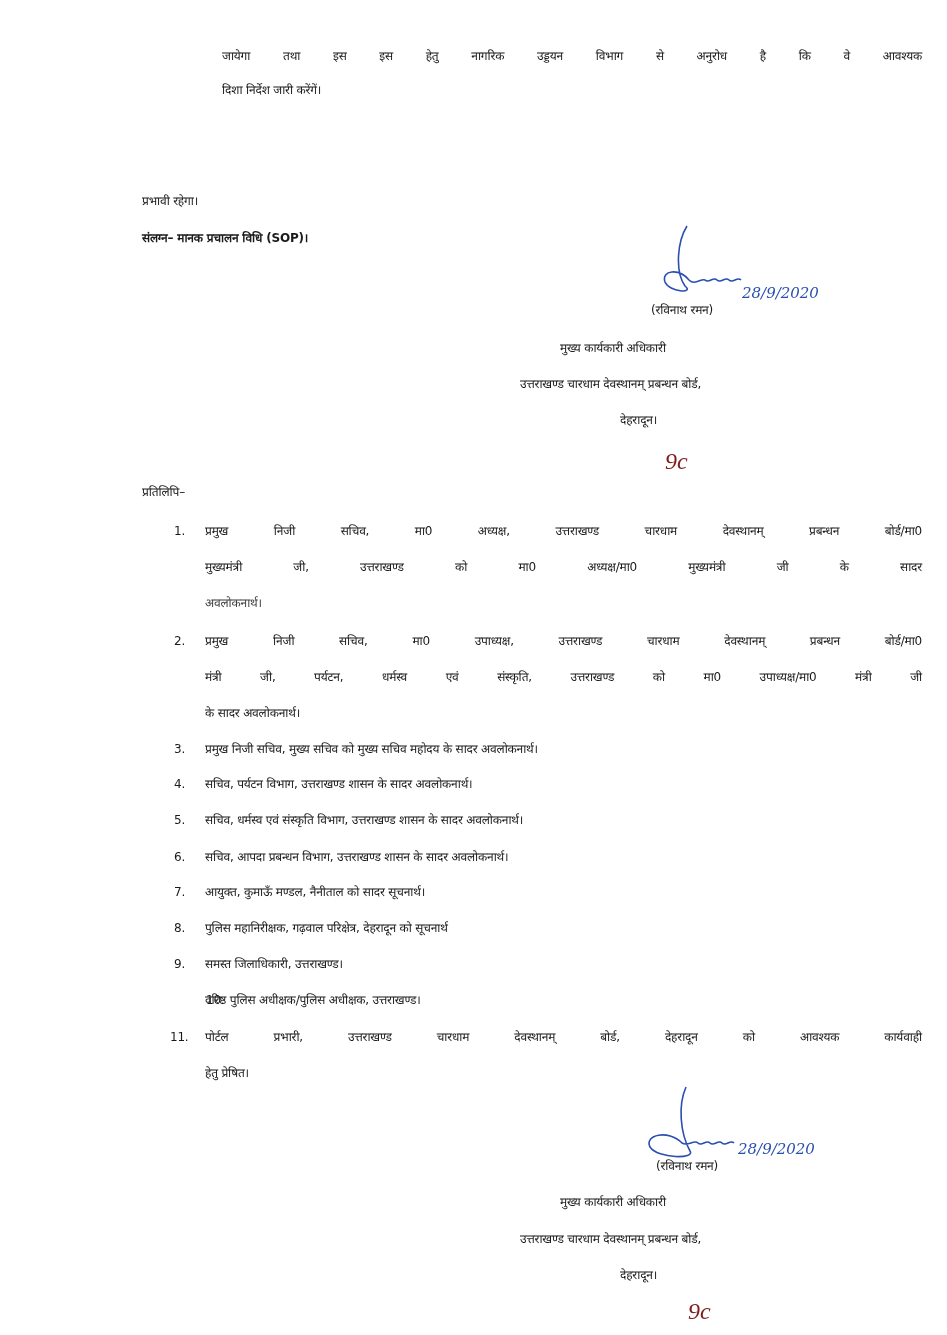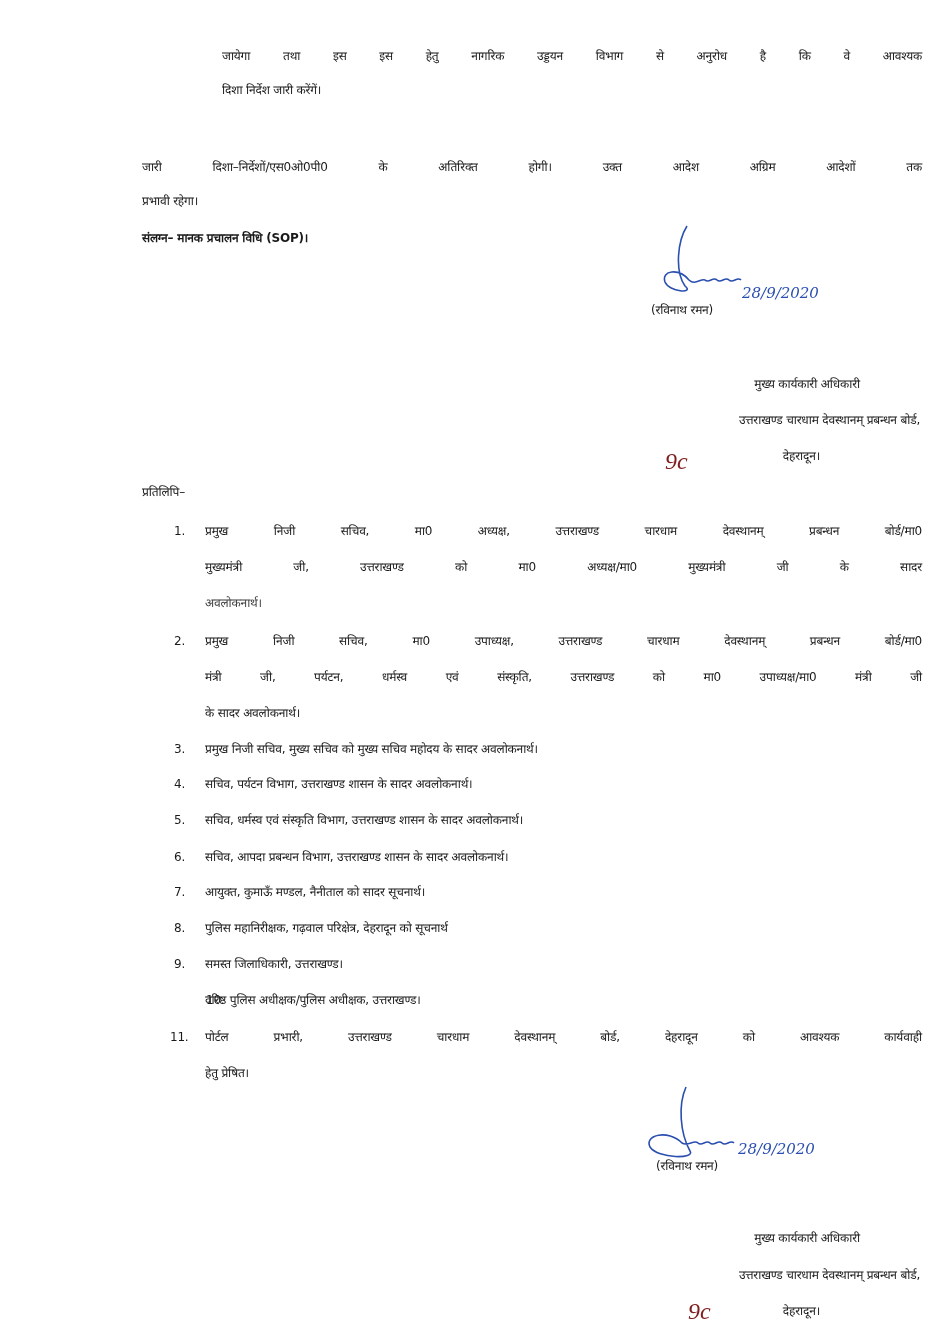--- a/index.html
+++ b/index.html
@@ -2,35 +2,34 @@
 <html><head>
 <meta charset="utf-8">
 <style>
   html, body { margin: 0; padding: 0; background: #ffffff; }
   body { width: 947px; height: 1335px; position: relative; overflow: hidden;
          font-family: "DejaVu Sans", "Liberation Sans", sans-serif; color: #1a1a1a; }
   .page { position: absolute; left: 0; top: 0; width: 947px; height: 1335px; }
   .line { position: absolute; font-size: 12px; line-height: 24px; white-space: nowrap; letter-spacing: -0.2px; }
   .just { text-align: justify; text-align-last: justify; white-space: normal; }
   .bold { font-weight: bold; }
-  .center { text-align: right; margin-top: 36px; }
+  .center { text-align: left; }
   .faded { color: #404040; }
   .sig { position: absolute; color: #2a4fb0; font-family: "DejaVu Serif", serif; }
   .sig-date { position: absolute; color: #2a4fb0; font-size: 15px; font-style: italic; font-family: "DejaVu Serif", serif; }
   .initial { position: absolute; color: #7f1d1d; font-size: 24px; font-style: italic; font-family: Liberation Serif, serif; }
 </style>
 </head>
 <body>
 
 <div class="page">
 
   <div class="line just" style="left:222px; top:44px; width:700px;">जायेगा तथा इस इस हेतु नागरिक उड्डयन विभाग से अनुरोध है कि वे आवश्यक</div>
   <div class="line" style="left:222px; top:78px;">दिशा निर्देश जारी करेंगें।</div>
 
-  <div class="line just" style="left:142px; top:155px; width:780px;">जारी दिशा–निर्देशों/एस0ओ0पी0 के अतिरिक्त होगी। उक्त आदेश अग्रिम आदेशों तक</div>
   <div class="line" style="left:142px; top:189px;">प्रभावी रहेगा।</div>
 
   <div class="line bold" style="left:142px; top:226px;">संलग्न– मानक प्रचालन विधि (SOP)।</div>
 
   <div>
     <svg class="sig" style="left:655px; top:222px;" width="120" height="80" viewBox="0 0 120 80">
       <path d="M32 4 C22 20, 20 50, 30 64 C40 72, 14 70, 10 60 C6 48, 24 46, 34 58 C40 64, 46 56, 50 58 C54 62, 58 54, 62 58 C66 62, 70 54, 74 58 C78 62, 82 54, 86 58" stroke="#2a4fb0" stroke-width="1.6" fill="none"></path>
     </svg>
     <div class="sig-date" style="left:742px; top:284px;">28/9/2020</div>
     <div class="line" style="left:651px; top:298px;">(रविनाथ रमन)</div>

